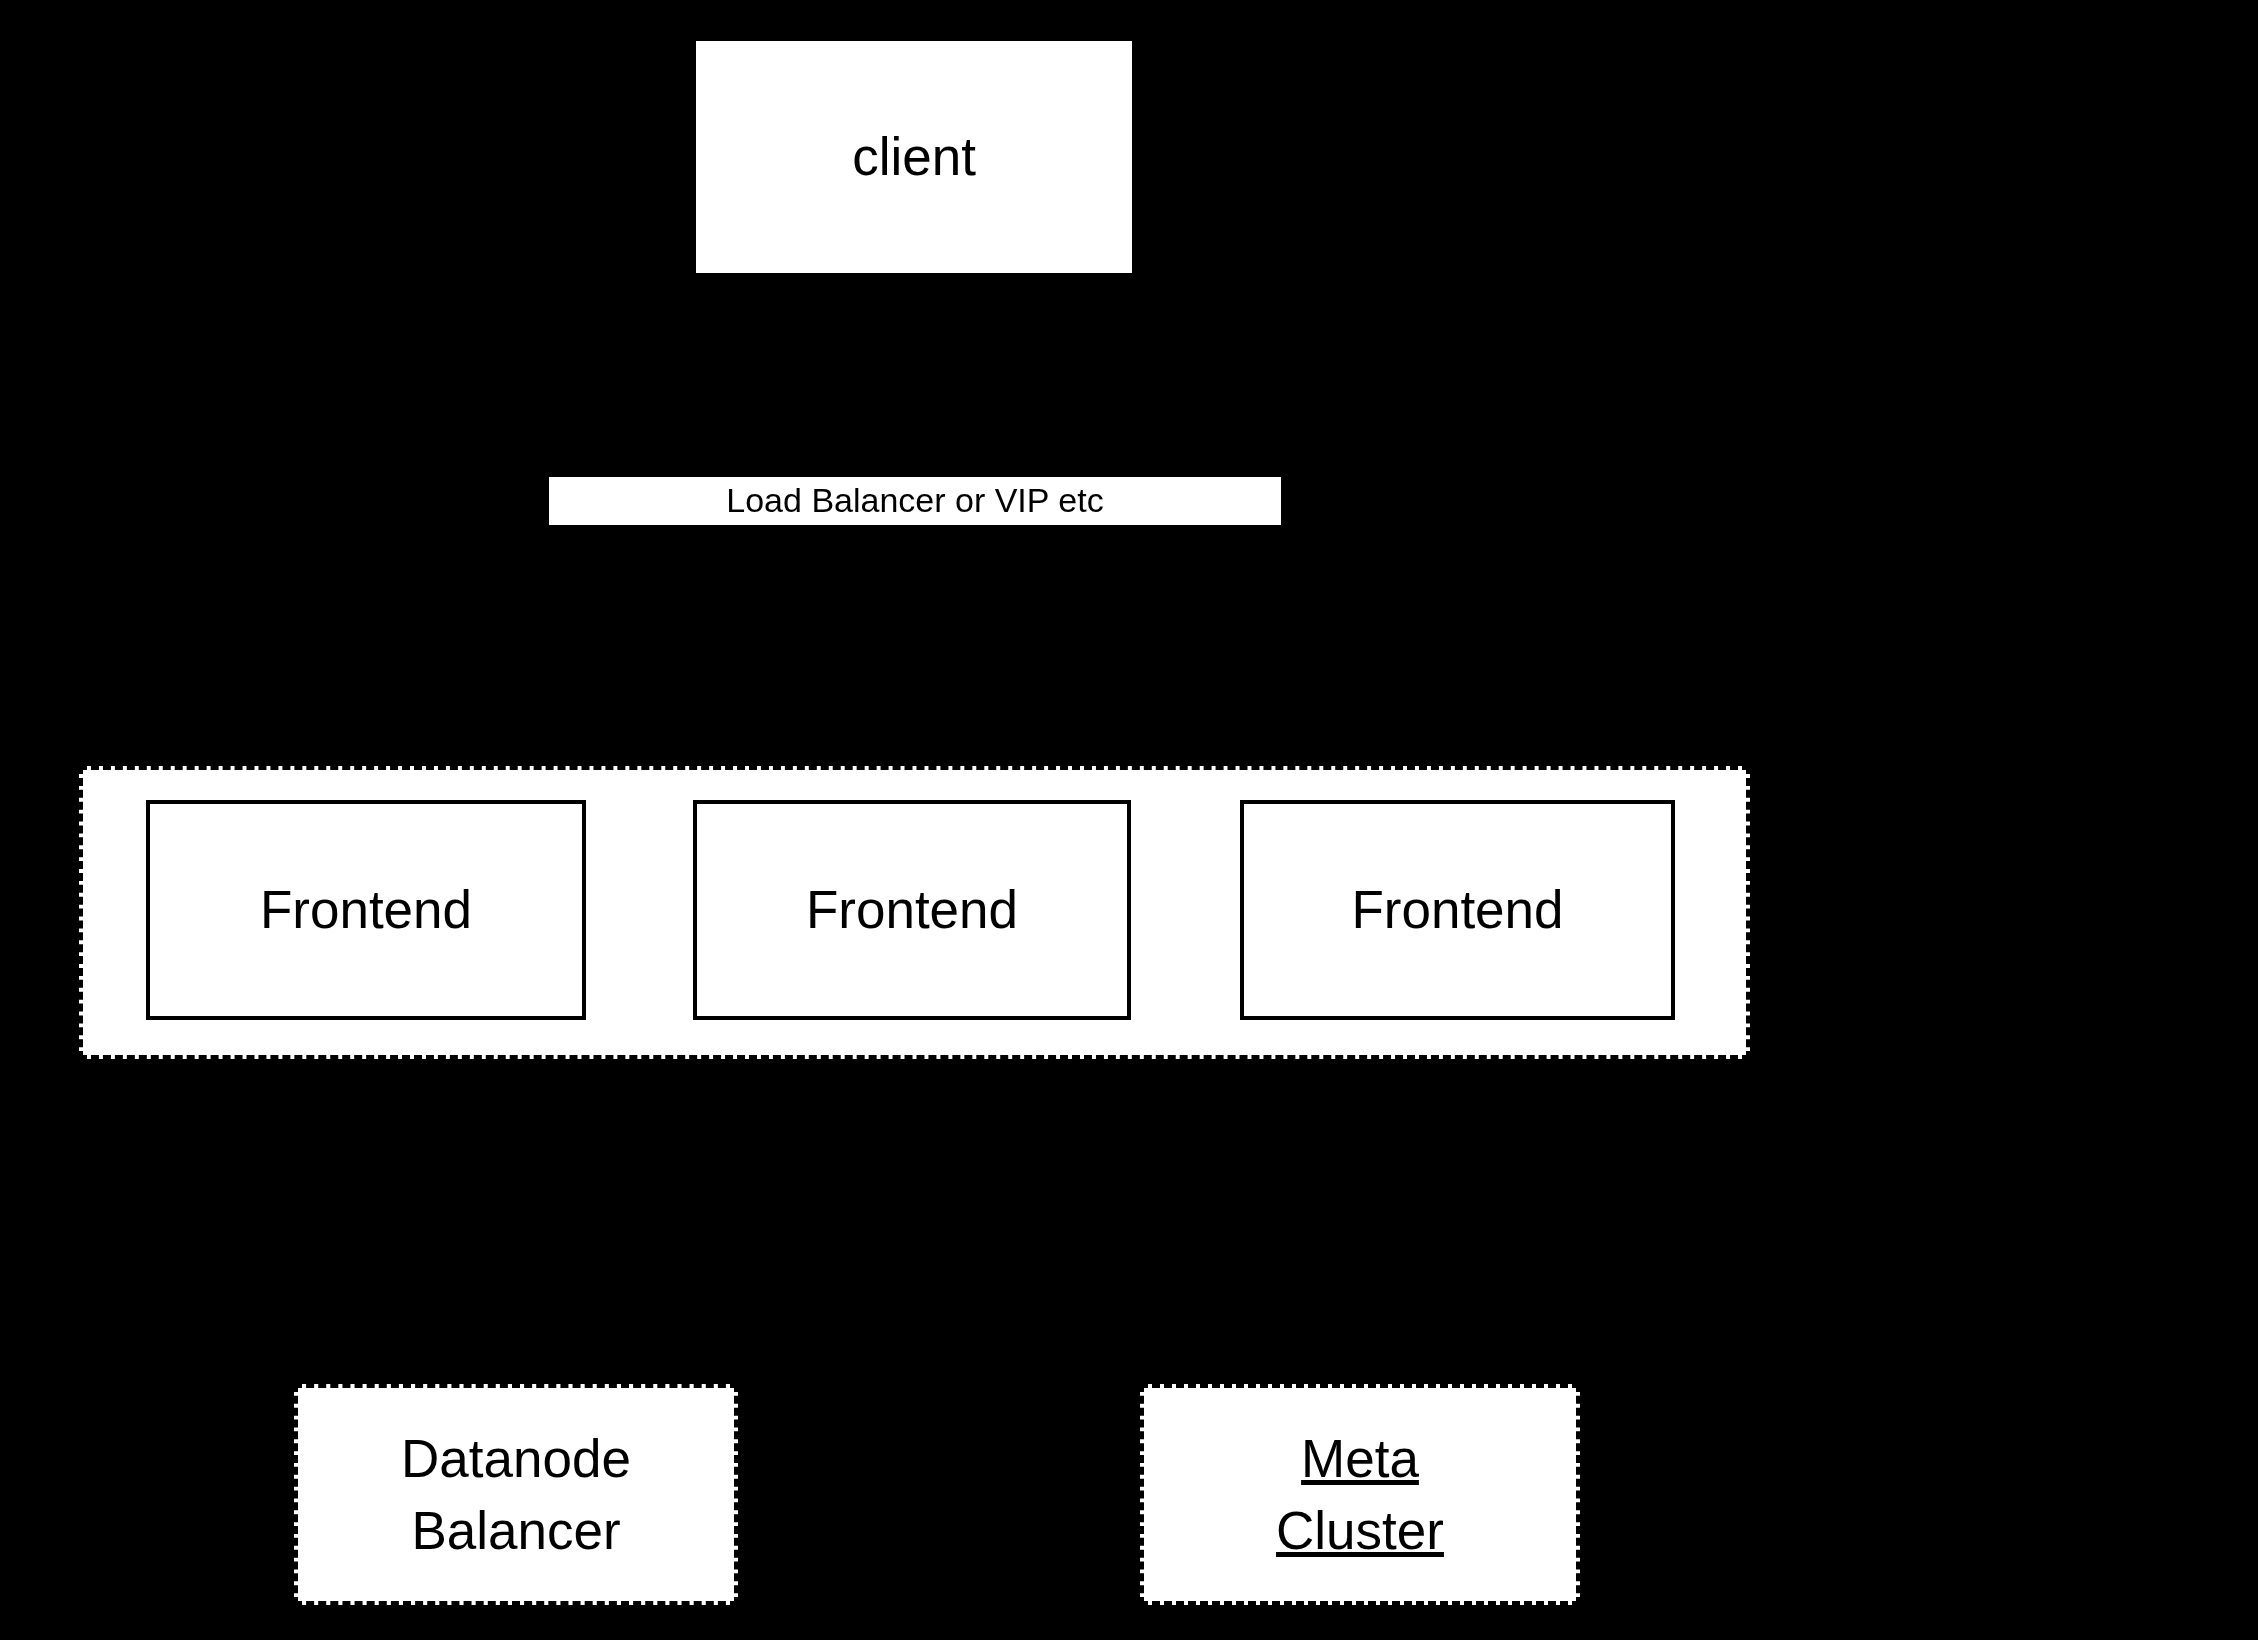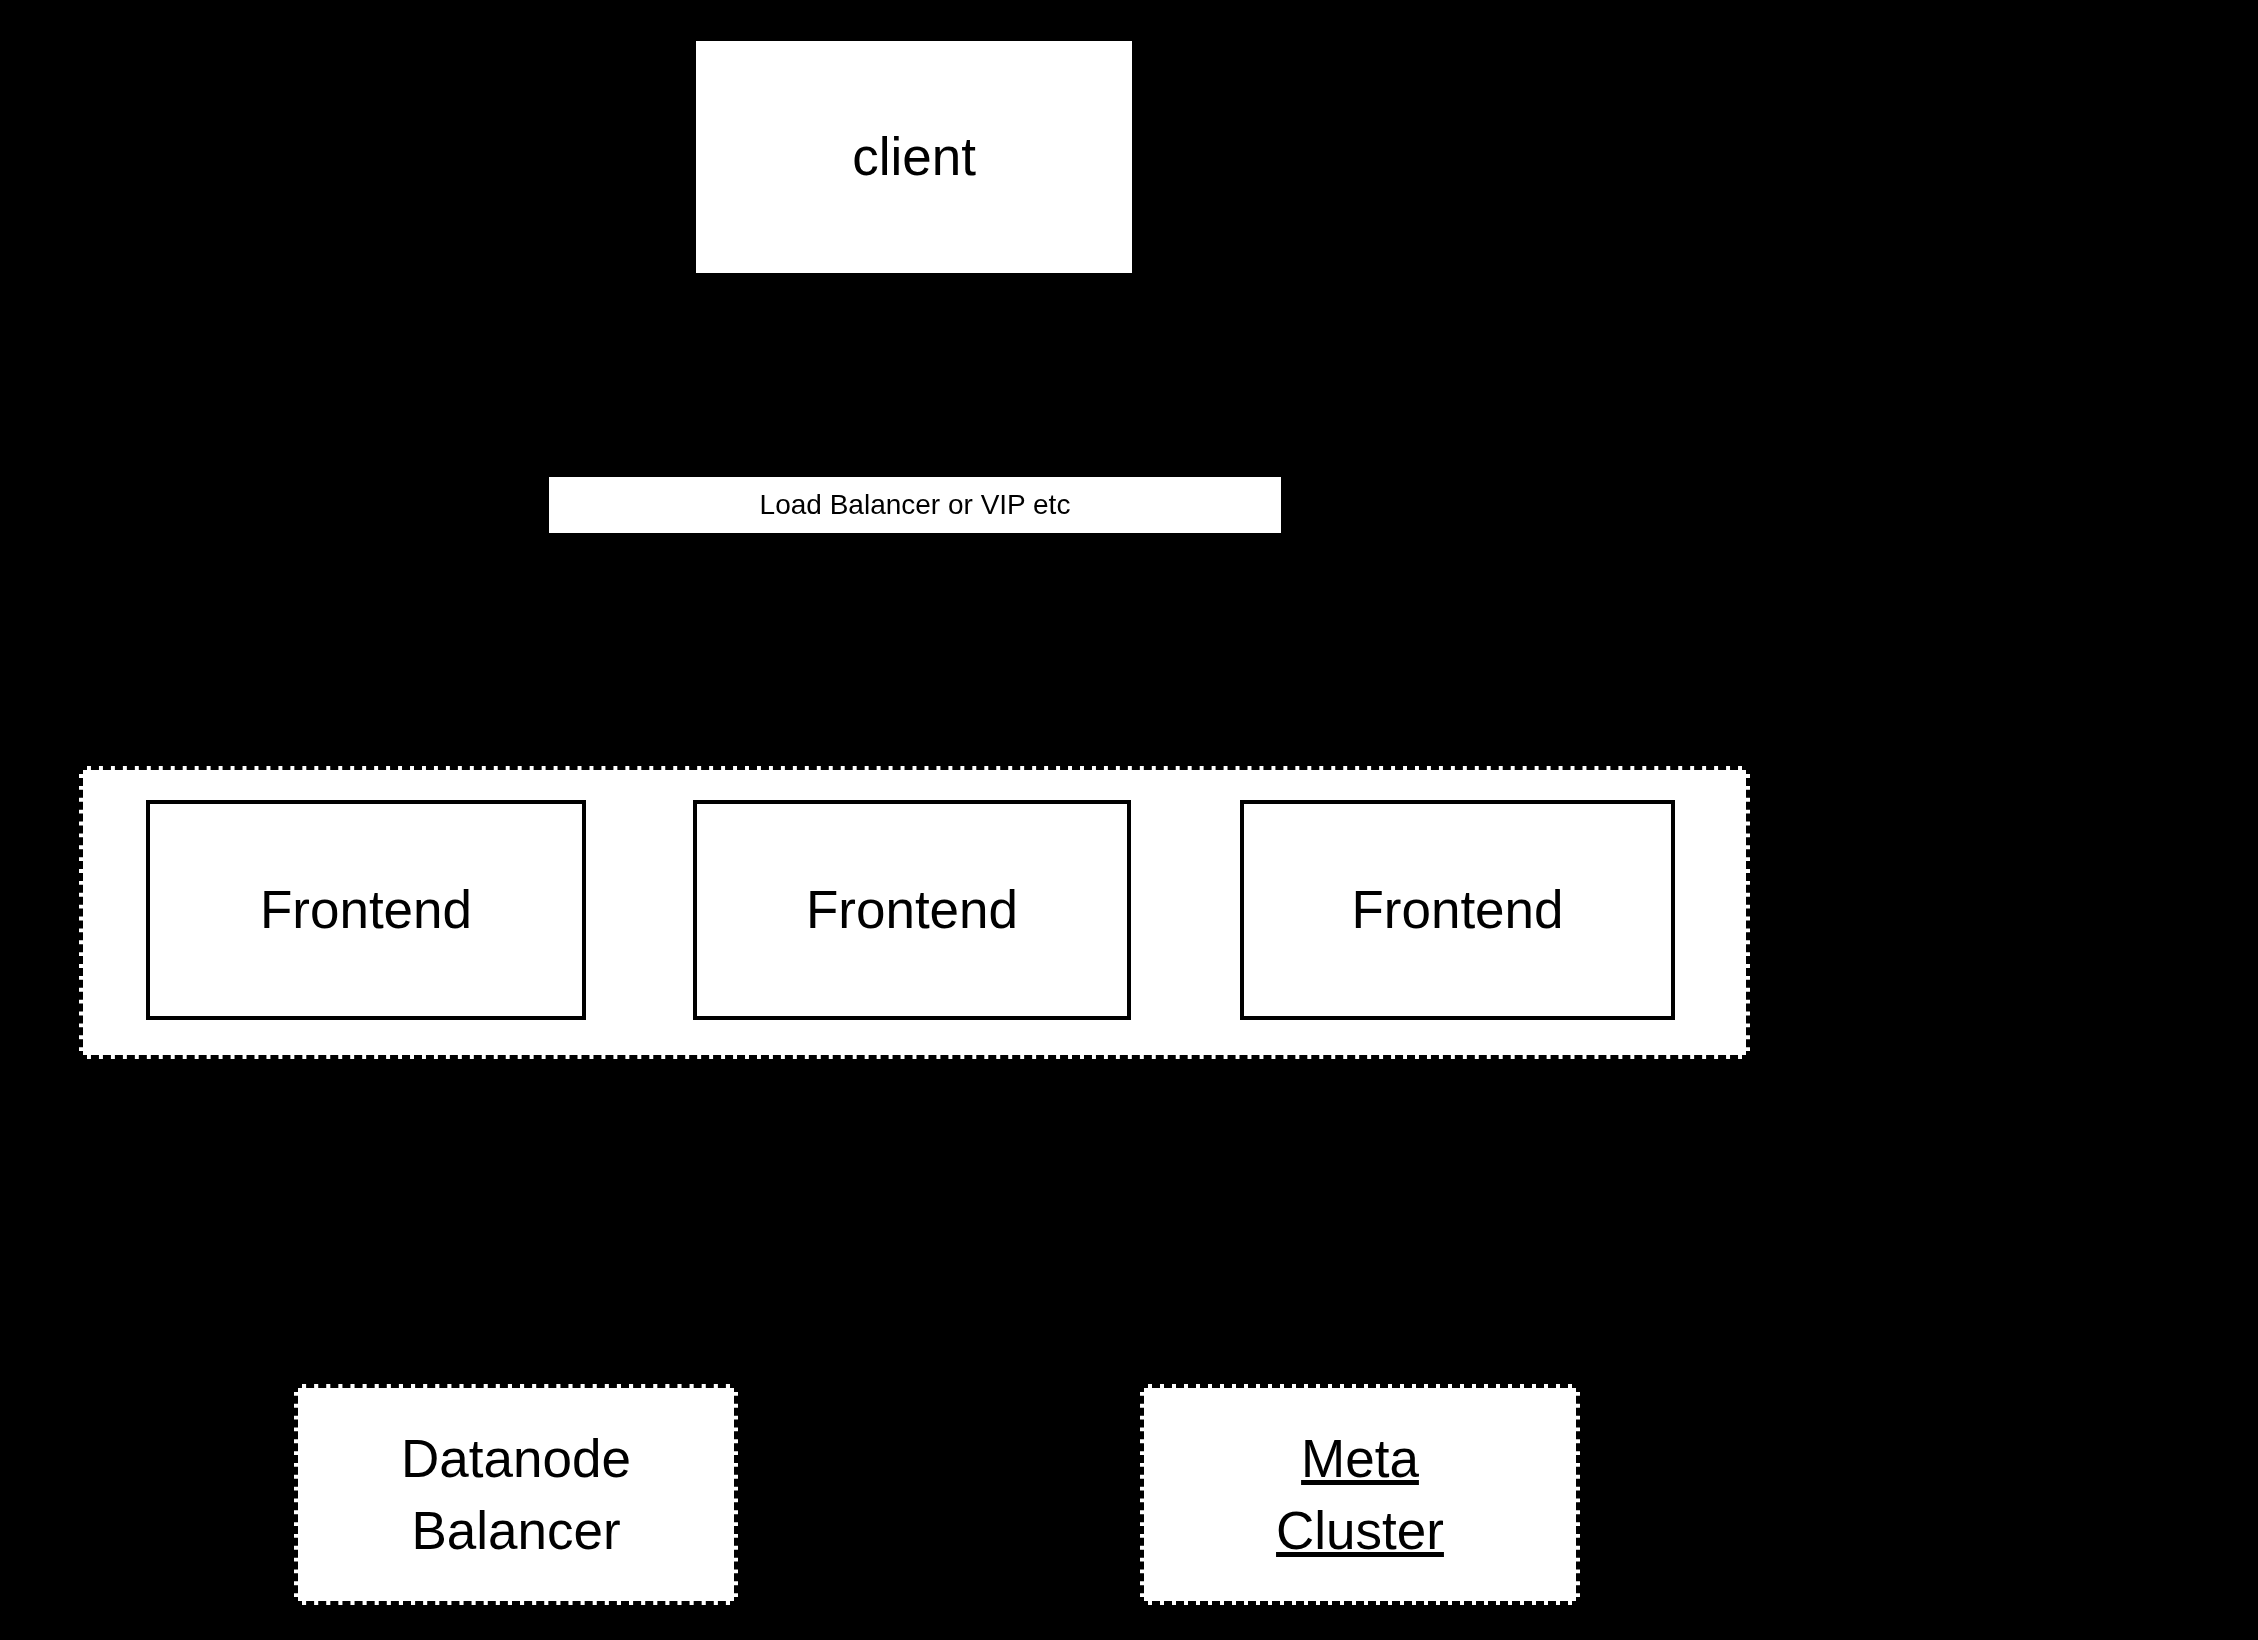--- a/index.html
+++ b/index.html
@@ -36,22 +36,22 @@
   }
   .node--dashed {
     border: 4.5px dashed #000000;
   }
   .client-node {
     left: 696px; top: 41px;
     width: 436px; height: 232px;
   }
   .lb-node {
     left: 549px; top: 477px;
-    width: 732px; height: 56px;
-    font-size: 28px;
+    width: 732px; height: 48px;
+    font-size: 34px;
   }
   .frontend-group {
     left: 79px; top: 766px;
     width: 1671px; height: 293px;
   }
   .fe-1 { left: 146px;  top: 800px; width: 440px; height: 220px; }
   .fe-2 { left: 693px;  top: 800px; width: 438px; height: 220px; }
   .fe-3 { left: 1240px; top: 800px; width: 435px; height: 220px; }
   .datanode-node {
     left: 294px; top: 1384px;

